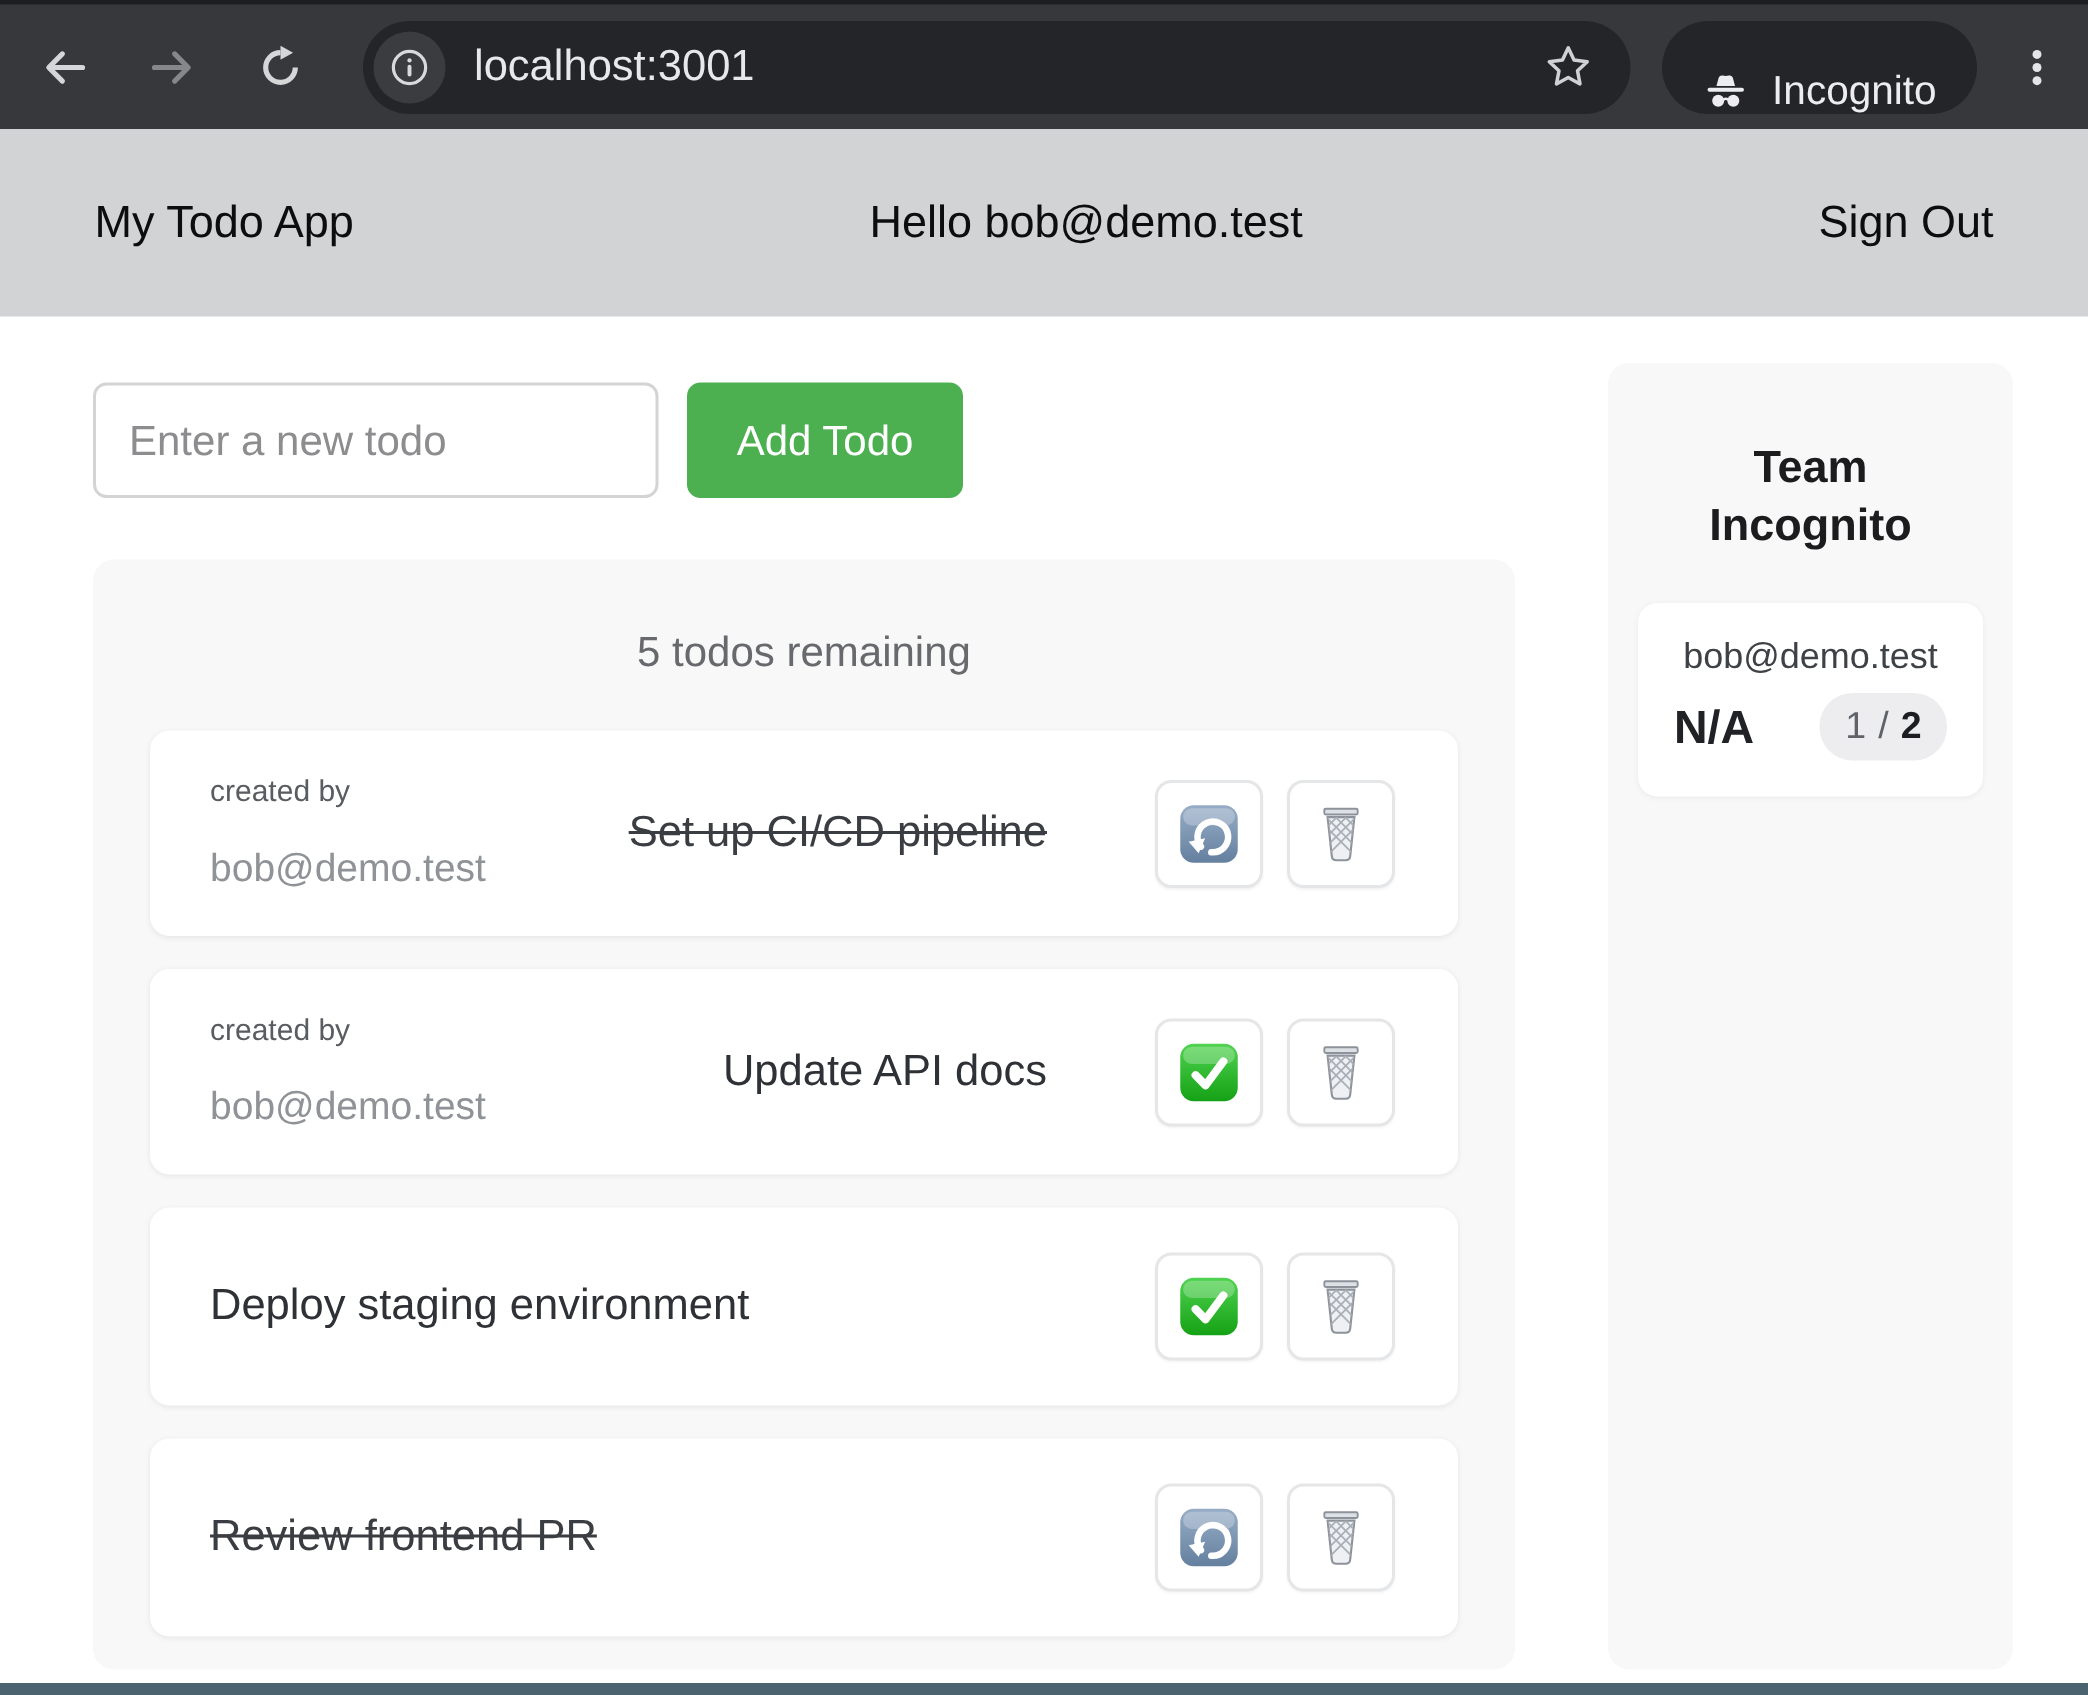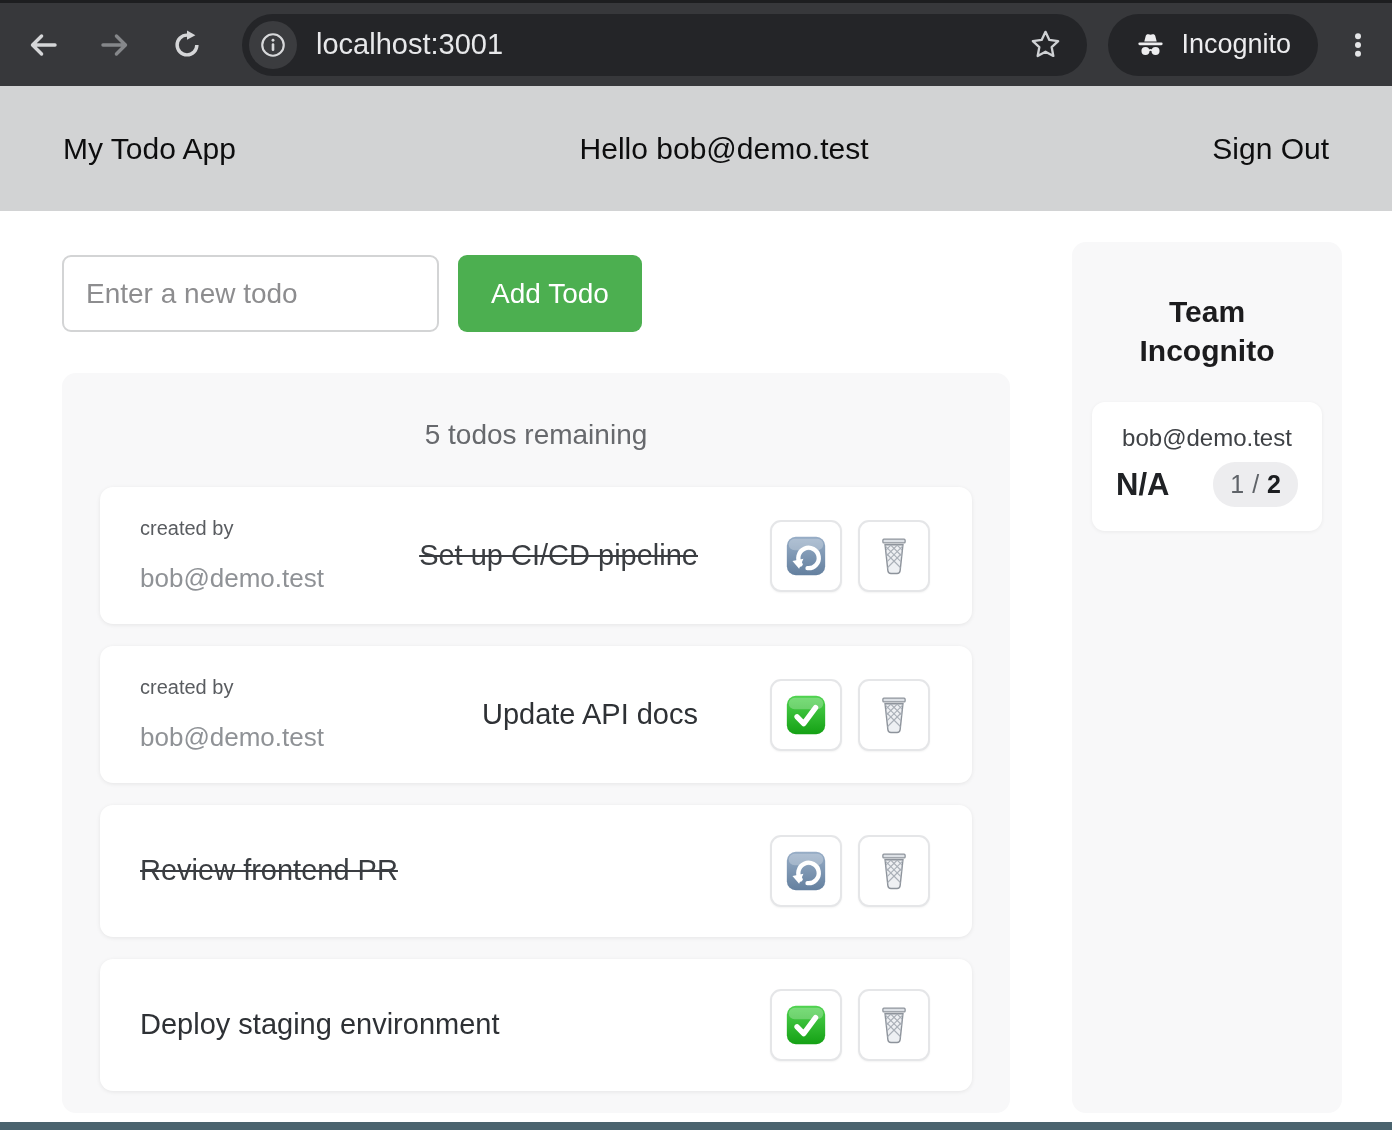--- a/index.html
+++ b/index.html
@@ -17,21 +17,21 @@
   .nav-reload { margin-left:26px; }
   .url-pill { flex:1; height:62px; background:#242528; border-radius:31px; margin-left:32px;
     display:flex; align-items:center; padding:0 20px 0 7px; min-width:0; }
   .info-circle { width:48px; height:48px; border-radius:50%; background:#3b3c3f;
     display:flex; align-items:center; justify-content:center; flex-shrink:0; border:none; }
   .url-text { color:#e7e8ea; font-size:29px; margin-left:19px; flex:1; white-space:nowrap;
     overflow:hidden; }
   .star-btn { width:44px; height:44px; display:flex; align-items:center; justify-content:center;
     border:none; background:transparent; flex-shrink:0; }
   .incognito-pill { height:62px; border-radius:31px; background:#242528; display:flex;
-    align-items:center; gap:15px; padding:0 27px; margin-left:21px; flex-shrink:0; }
+    align-items:flex-end; gap:15px; padding:0 27px; margin-left:21px; flex-shrink:0; }
   .incognito-label { color:#ededef; font-size:27px; }
   .kebab-btn { width:44px; height:60px; display:flex; align-items:center; justify-content:center;
     border:none; background:transparent; margin:0 12px 0 18px; flex-shrink:0; }
 
   
   .app-header { height:125px; background:#d2d3d4; display:flex; align-items:center;
     justify-content:space-between; padding:0 63px; }
   .app-header span { font-size:30px; color:#0d0d0e; }
   .sign-out { cursor:pointer; }
 
@@ -232,41 +232,41 @@
             </button>
             <button class="action-btn">
               <svg class="emoji">
                   <use href="#sym-trash"></use>
                 </svg>
             </button>
           </div>
         </div>
 
         <div class="todo-card">
+          <div class="todo-title">Deploy staging environment</div>
+          <div class="actions">
+            <button class="action-btn">
+              <svg class="emoji">
+                  <use href="#sym-check"></use>
+                </svg>
+            </button>
+            <button class="action-btn">
+              <svg class="emoji">
+                  <use href="#sym-trash"></use>
+                </svg>
+            </button>
+          </div>
+        </div>
+
+        <div class="todo-card">
           <div class="todo-title done">Review frontend PR</div>
           <div class="actions">
             <button class="action-btn">
               <svg class="emoji">
                   <use href="#sym-undo"></use>
-                </svg>
-            </button>
-            <button class="action-btn">
-              <svg class="emoji">
-                  <use href="#sym-trash"></use>
-                </svg>
-            </button>
-          </div>
-        </div>
-
-        <div class="todo-card">
-          <div class="todo-title">Deploy staging environment</div>
-          <div class="actions">
-            <button class="action-btn">
-              <svg class="emoji">
-                  <use href="#sym-check"></use>
                 </svg>
             </button>
             <button class="action-btn">
               <svg class="emoji">
                   <use href="#sym-trash"></use>
                 </svg>
             </button>
           </div>
         </div>
       </div>

